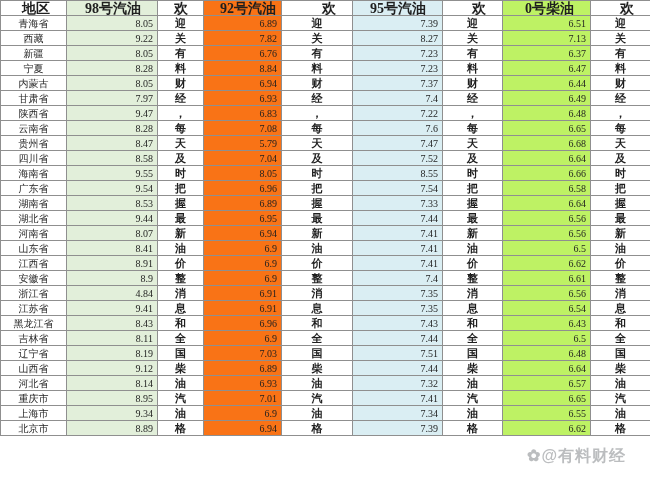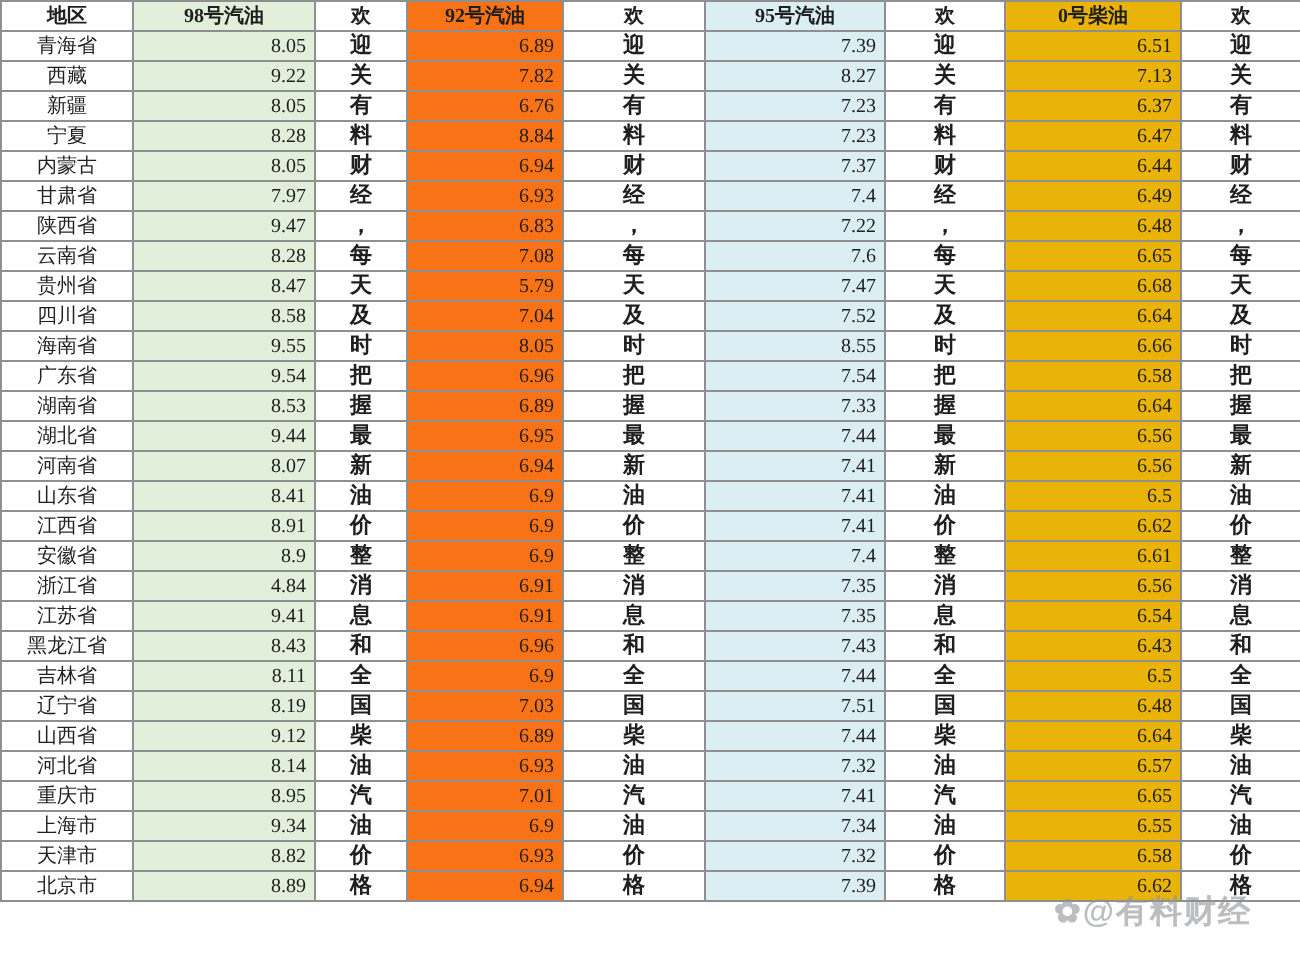--- a/index.html
+++ b/index.html
@@ -21,37 +21,37 @@
     border:1px solid #8f8f8f;
     height:15px;
     padding:0 4px;
     font-size:10px;
     line-height:13px;
     overflow:hidden;
     white-space:nowrap;
   }
   th{
     font-weight:bold;
-    font-size:10px;
-    text-align:center;
-    padding:0 1px;
+    font-size:14px;
+    text-align:right;
+    padding:0 16px;
   }
   td.c-region{text-align:center;}
   td.num{text-align:right;}
   td.c-char{
     text-align:center;
     font-weight:bold;
     font-size:11px;
     font-family:"Liberation Sans", sans-serif;
   }
   
   .bg-98{background:#e2efda;}
   .bg-92{background:#f97316;font-family:Liberation Serif, serif;}
   .bg-95{background:#daeef3;}
-  .bg-0{background:#eab308;}
+  .bg-0{background:#bef264;}
   .bg-plain{background:#ffffff;}
   #watermark{
     position:absolute;
     left:527px;top:446px;
     width:125px;height:22px;
     font-family:"Liberation Sans", sans-serif;
     font-size:16px;
     font-weight:bold;
     letter-spacing:1px;
     color:rgba(145,148,152,0.62);
@@ -380,31 +380,20 @@
           <td class="bg-98 num">9.34</td>
           <td class="bg-plain c-char">油</td>
           <td class="bg-92 num">6.9</td>
           <td class="bg-plain c-char">油</td>
           <td class="bg-95 num">7.34</td>
           <td class="bg-plain c-char">油</td>
           <td class="bg-0 num">6.55</td>
           <td class="bg-plain c-char">油</td>
         </tr>
         <tr>
-          <td class="bg-plain c-region">天津市</td>
-          <td class="bg-98 num">8.82</td>
-          <td class="bg-plain c-char">价</td>
-          <td class="bg-92 num">6.93</td>
-          <td class="bg-plain c-char">价</td>
-          <td class="bg-95 num">7.32</td>
-          <td class="bg-plain c-char">价</td>
-          <td class="bg-0 num">6.58</td>
-          <td class="bg-plain c-char">价</td>
-        </tr>
-        <tr>
           <td class="bg-plain c-region">北京市</td>
           <td class="bg-98 num">8.89</td>
           <td class="bg-plain c-char">格</td>
           <td class="bg-92 num">6.94</td>
           <td class="bg-plain c-char">格</td>
           <td class="bg-95 num">7.39</td>
           <td class="bg-plain c-char">格</td>
           <td class="bg-0 num">6.62</td>
           <td class="bg-plain c-char">格</td>
         </tr>

